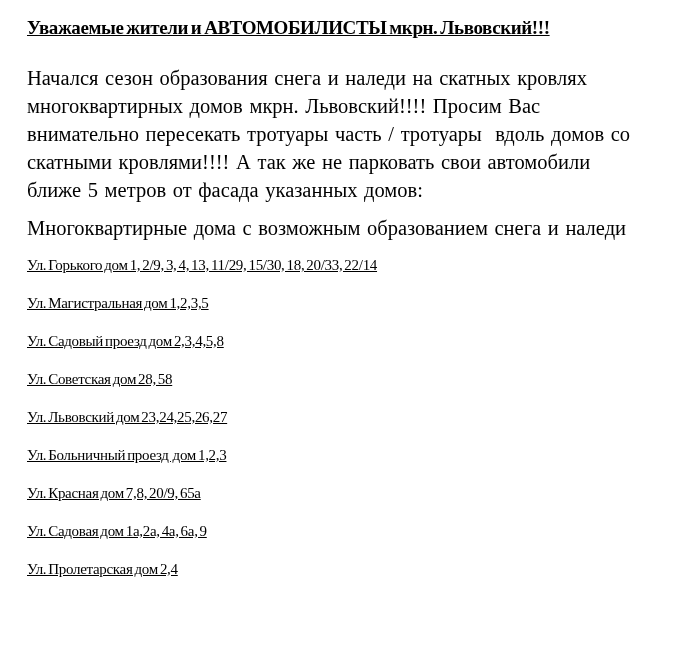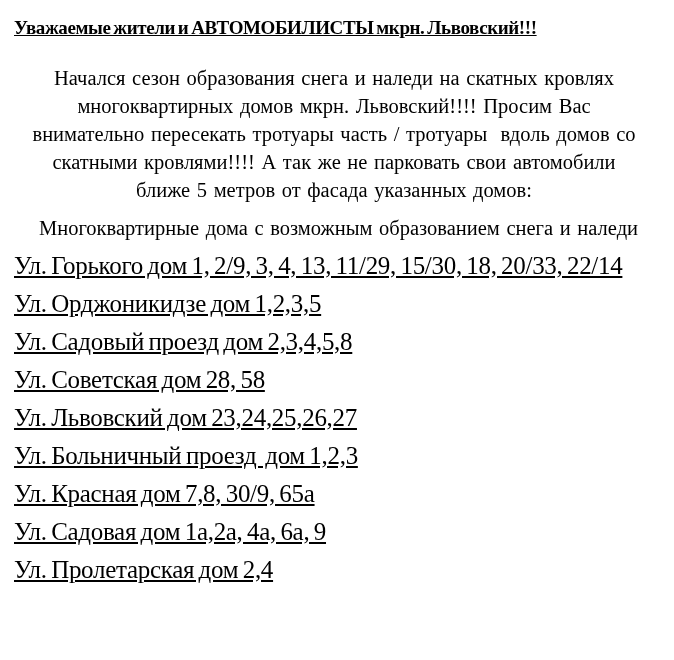--- a/index.html
+++ b/index.html
@@ -5,49 +5,48 @@
   html, body { margin: 0; padding: 0; }
   body {
     width: 674px;
     height: 660px;
     background: #ffffff;
     overflow: hidden;
     font-family: "Liberation Serif", "DejaVu Serif", serif;
     color: #000000;
   }
   .doc {
-    padding: 12px 20px 0 14px;
+    padding: 12px 20px 0 27px;
   }
   .title {
     margin: 4px 0 0 0;
     font-size: 19px;
     line-height: 24px;
     font-weight: 700;
     text-decoration: underline;
     letter-spacing: -0.4px;
     word-spacing: -1.5px;
     white-space: pre;
   }
   .para {
     margin: 0;
     font-size: 20.5px;
     line-height: 28px;
     word-spacing: 1.5px;
   }
   .para .line {
     display: block;
     white-space: pre;
-    text-align: center;
   }
   .para-intro { margin-top: 24px; }
-  .para-sub   { margin-top: 10px; margin-left: 9px; }
+  .para-sub   { margin-top: 10px; }
   .streets { margin-top: 12px; }
   .street {
     margin: 0 0 15px 0;
-    font-size: 25px;
+    font-size: 15px;
     line-height: 23px;
     text-decoration: underline;
     letter-spacing: -0.3px;
     word-spacing: -1.5px;
     white-space: pre;
   }
 </style>
 </head>
 <body>
 
@@ -62,23 +61,23 @@
     <span class="line">скатными кровлями!!!! А так же не парковать свои автомобили</span>
     <span class="line">ближе 5 метров от фасада указанных домов:</span>
   </p>
 
   <p class="para para-sub">
     <span class="line">Многоквартирные дома с возможным образованием снега и наледи</span>
   </p>
 
   <div class="streets">
     <p class="street">Ул. Горького дом 1, 2/9, 3, 4, 13, 11/29, 15/30, 18, 20/33, 22/14</p>
-    <p class="street">Ул. Орджоникидзе дом 1,2,3,5</p>
+    <p class="street">Ул. Магистральная дом 1,2,3,5</p>
     <p class="street">Ул. Садовый проезд дом 2,3,4,5,8</p>
     <p class="street">Ул. Советская дом 28, 58</p>
     <p class="street">Ул. Львовский дом 23,24,25,26,27</p>
     <p class="street">Ул. Больничный проезд  дом 1,2,3</p>
-    <p class="street">Ул. Красная дом 7,8, 30/9, 65а</p>
+    <p class="street">Ул. Красная дом 7,8, 20/9, 65а</p>
     <p class="street">Ул. Садовая дом 1а,2а, 4а, 6а, 9</p>
     <p class="street">Ул. Пролетарская дом 2,4</p>
   </div>
 
 </div>
 
 </body></html>

